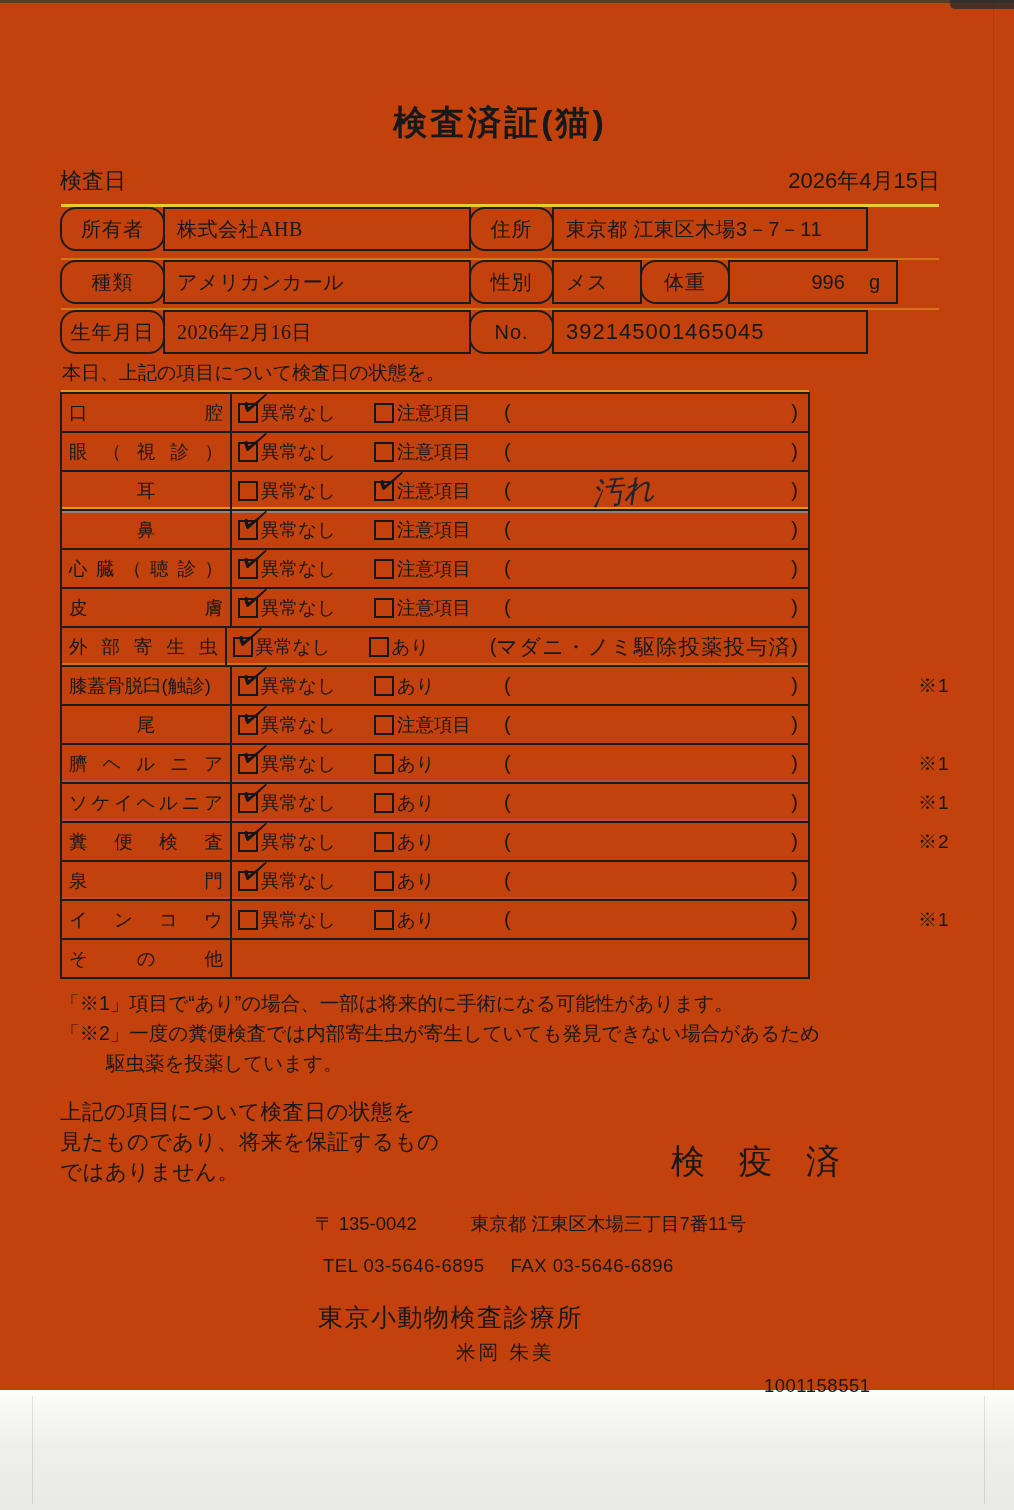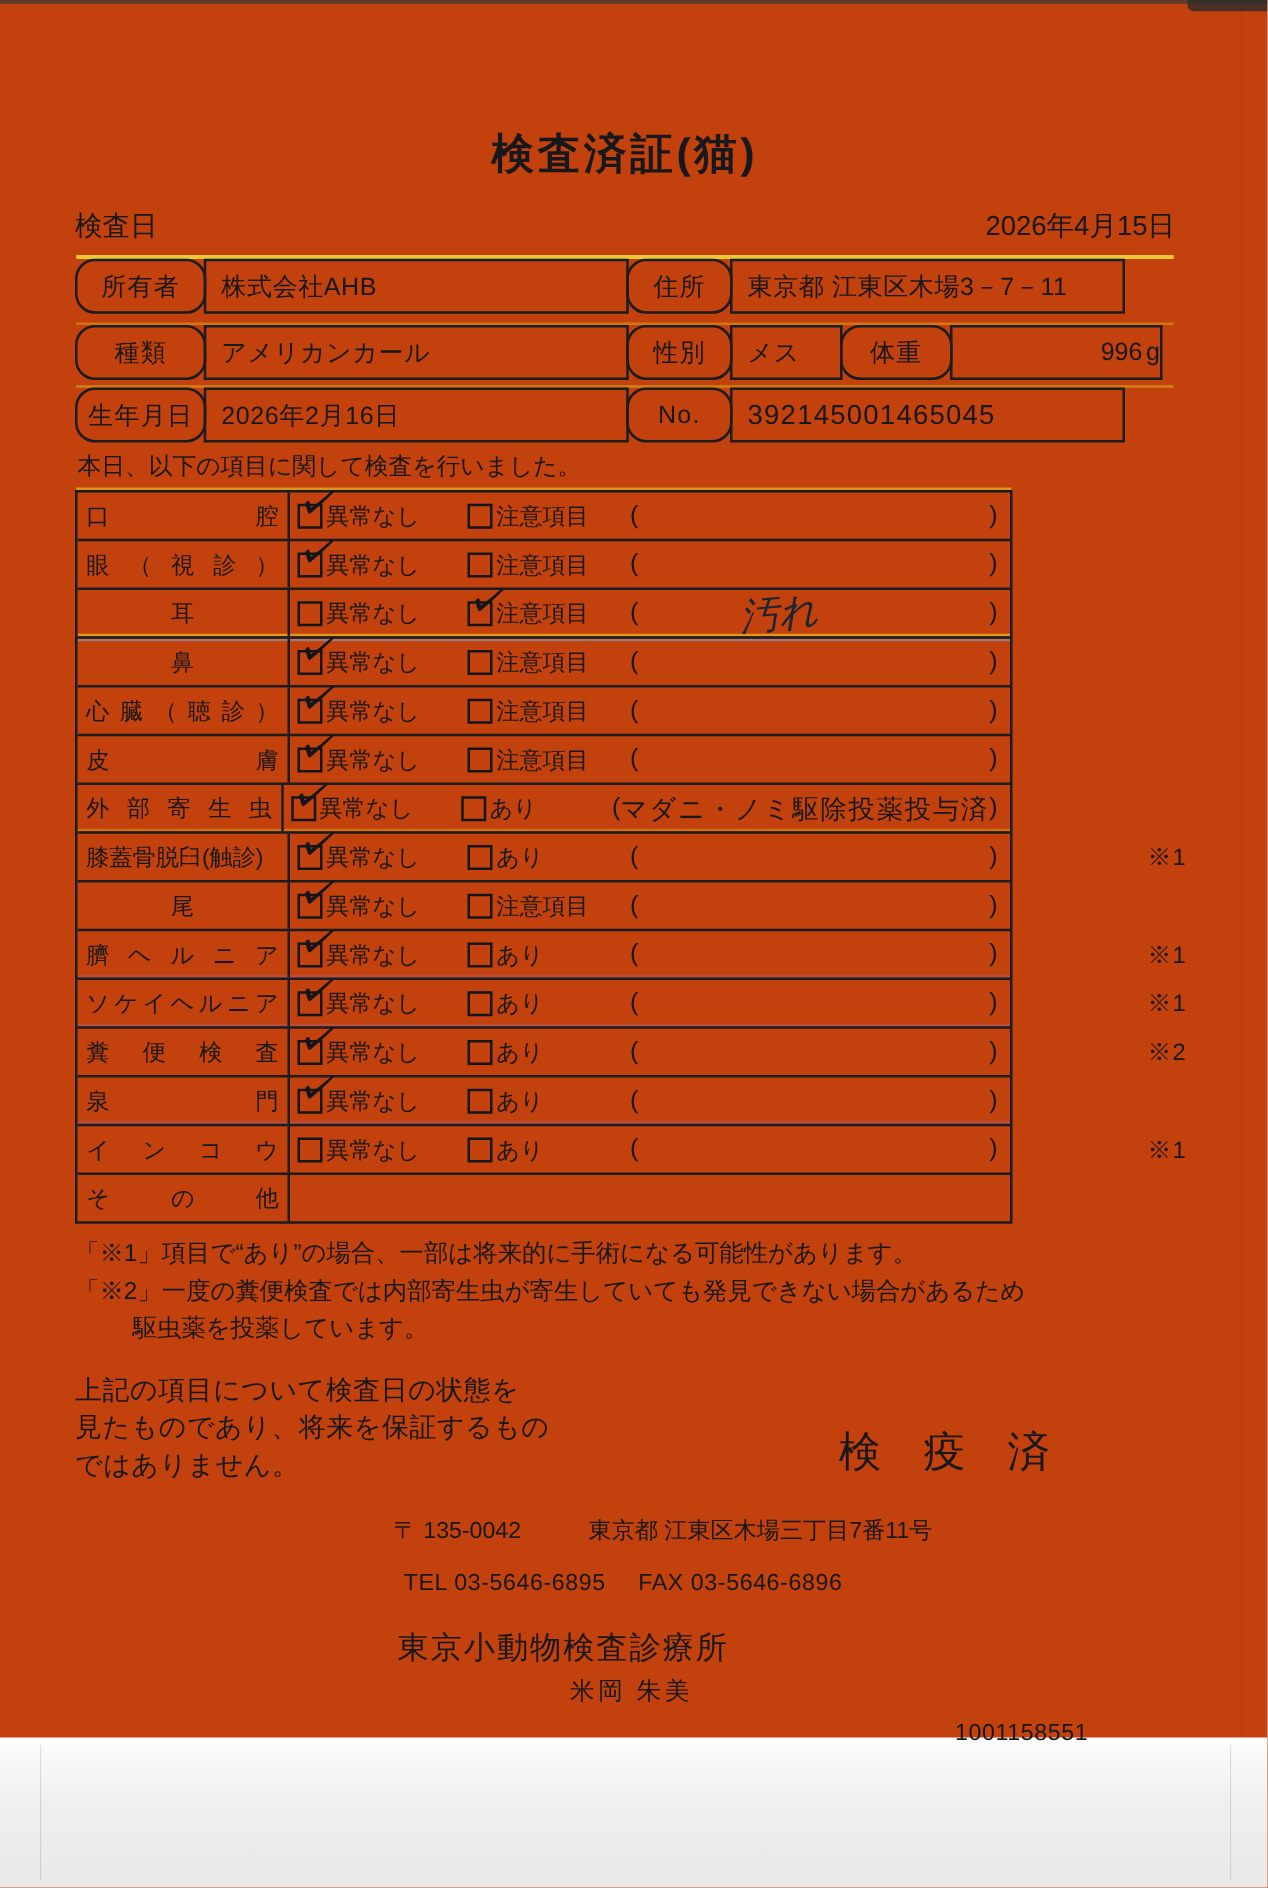--- a/index.html
+++ b/index.html
@@ -25,23 +25,23 @@
   .info{margin-top:11px;}
   .info-row{display:flex;}
   .info-row.r1{box-shadow:0 -4px 0 -1px rgba(244,220,44,.85), 0 -6px 0 -3px rgba(110,150,235,.4);}
   .info-row.r2,.info-row.r3{box-shadow:0 -3px 0 -1px rgba(244,220,44,.35);}
   .info-row.r2{margin-top:9px;} .info-row.r3{margin-top:6px;}
   .cell{box-sizing:border-box;height:44px;border:2px solid #1b1c20;margin-left:-2px;
         display:flex;align-items:center;font-size:20px;}
   .cell:first-child{margin-left:0;}
   .cell.lbl{justify-content:center;letter-spacing:1px;border-radius:16px;}
   .cell.val{padding-left:12px;letter-spacing:.5px;}
-  .w105{width:105px;} .w340{width:340px;} .w85{width:85px;} .w350{width:316px;} .w90{width:90px;} .w170{width:170px;}
+  .w105{width:105px;} .w340{width:308px;font-family:Liberation Serif, serif;} .w85{width:85px;} .w350{width:316px;} .w90{width:90px;} .w170{width:170px;}
   .cell.num{font-size:22px;letter-spacing:1px;}
-  .cell.weight{justify-content:flex-end;gap:3px;}
+  .cell.weight{justify-content:flex-end;gap:24px;padding-right:16px;}
 
   .intro{margin:6px 0 0 2px;font-size:19px;}
 
   
   .checklist{position:relative;margin-top:6px;width:750px;box-sizing:border-box;
              border:2px solid #1b1c20;box-shadow:0 -3px 0 -1px rgba(244,220,44,.55);}
   .row{position:relative;display:flex;align-items:center;height:37px;border-bottom:2px solid #1b1c20;}
   .row:last-child{border-bottom:none;}
   .row:nth-child(3){box-shadow:inset 0 -4px 0 -2px rgba(248,224,40,.55);}
   .row:nth-child(4){box-shadow:inset 0 4px 0 -2px rgba(120,190,240,.45);}
@@ -122,21 +122,21 @@
         </div>
       </div>
       <div class="info-row r3">
         <div class="cell lbl w105">生年月日</div>
         <div class="cell val w340">2026年2月16日</div>
         <div class="cell lbl w85">No.</div>
         <div class="cell val num w350">392145001465045</div>
       </div>
     </div>
 
-    <p class="intro">本日、以下の項目に関して検査を行いました。</p>
+    <p class="intro">本日、上記の項目について検査日の状態を。</p>
 
     <div class="checklist" id="checklist">
         <div class="row">
     <div class="c-label align-justify">口 腔</div>
     <div class="c-opts">
       <span class="opt o1 checked">
         <span class="cb">
                 <span class="tick">✓</span>
               </span>
               <span class="opt-label">異常なし</span>

